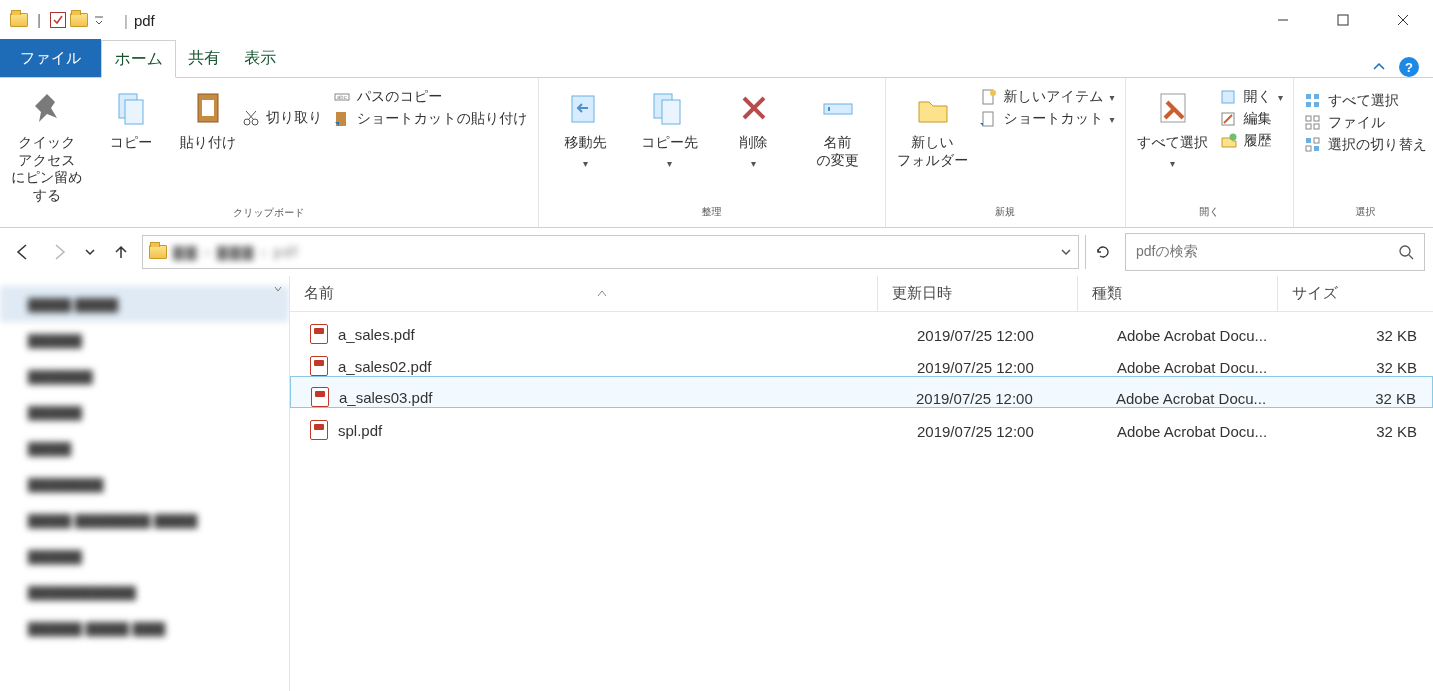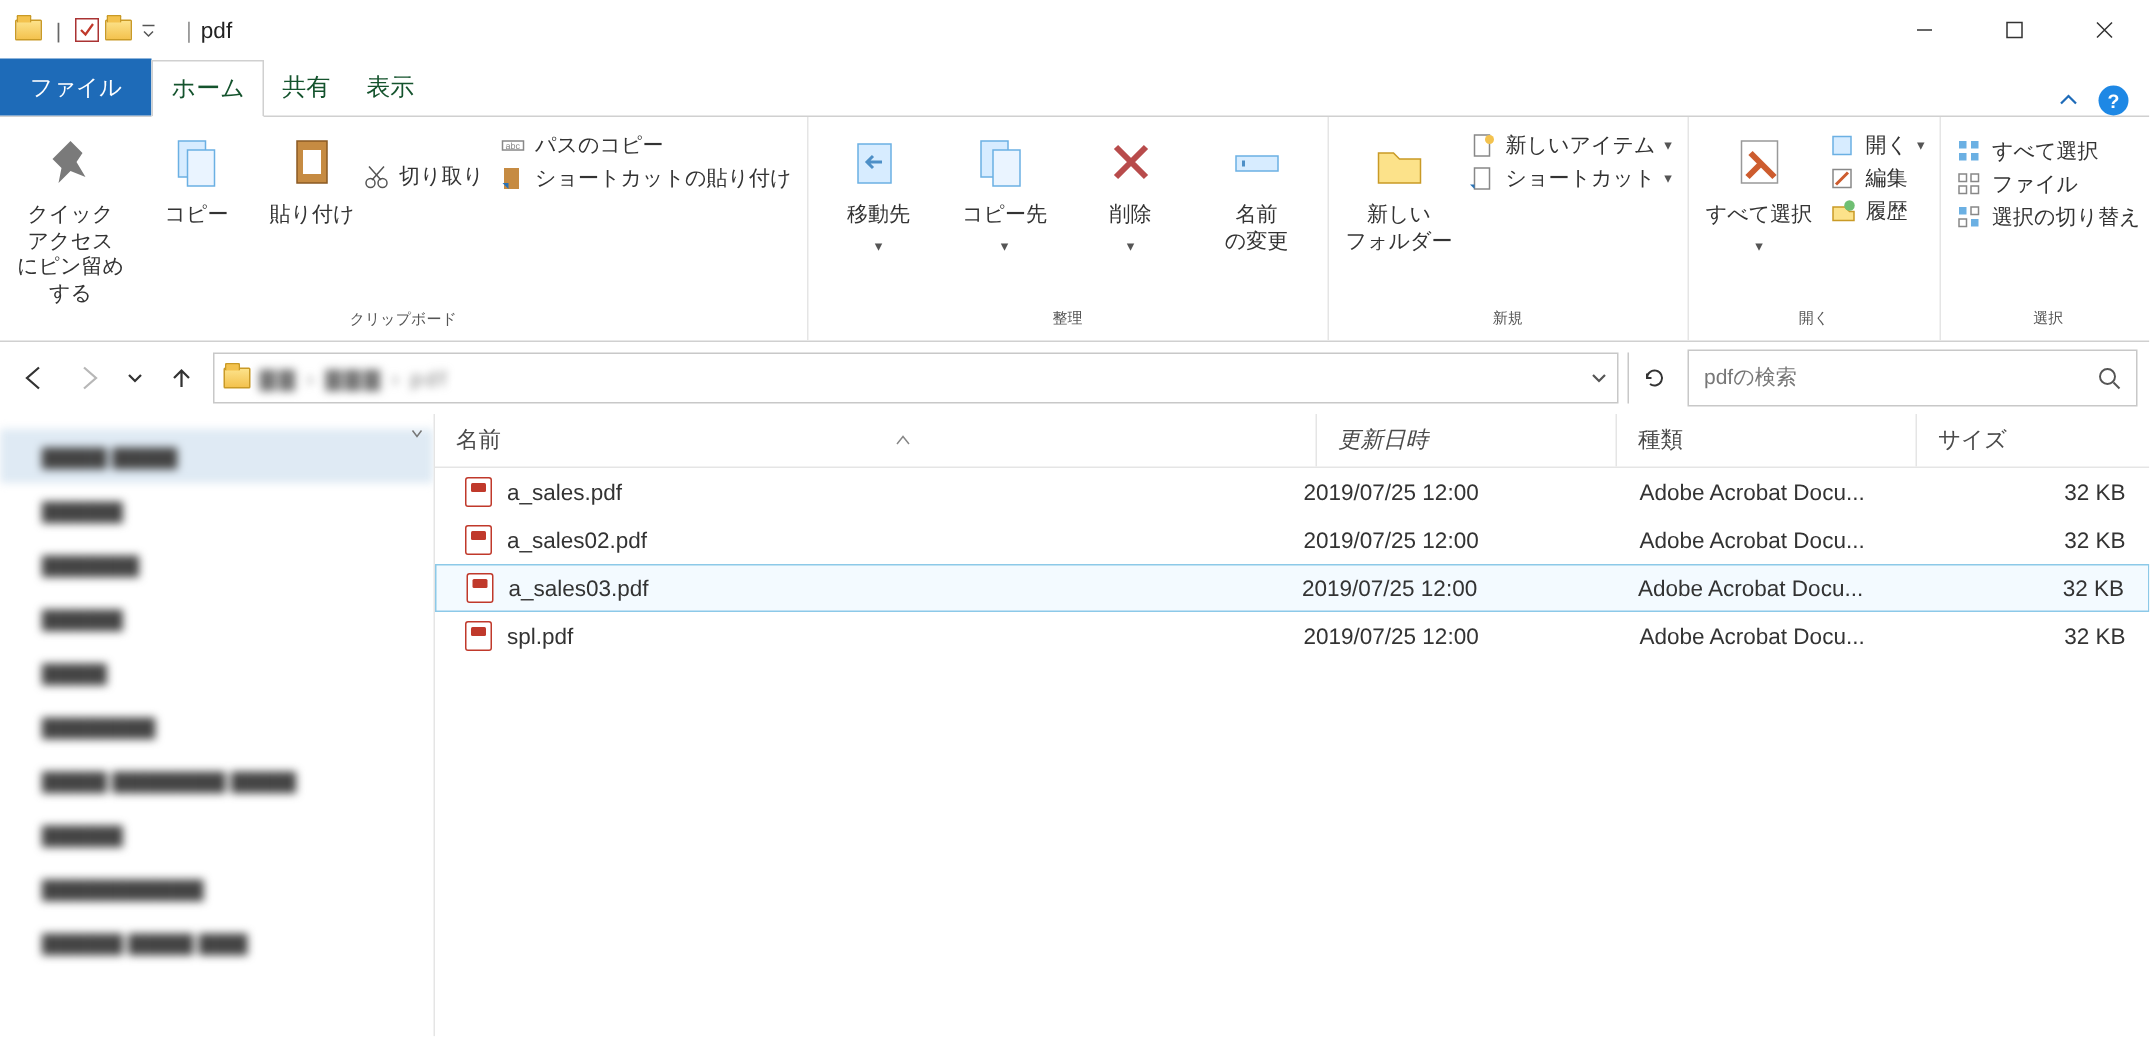--- a/index.html
+++ b/index.html
@@ -53,27 +53,27 @@
   .body { display:flex; height: calc(691px - 40px - 38px - 150px - 48px); }
   .sidebar { width:290px; border-right:1px solid #e5e5e5; position:relative; overflow:hidden; }
   .sidebar ul { list-style:none; margin:0; padding:10px 0; position:relative; }
   .sidebar li { height:36px; display:flex; align-items:center; padding-left:28px; color:#444; filter: blur(3px); }
 
   .main { flex:1; display:flex; flex-direction:column; }
   .columns { display:flex; align-items:center; height:36px; border-bottom:1px solid #e5e5e5; color:#4a4a4a; font-size:15px; }
   .columns .col { padding:0 14px; display:flex; align-items:center; gap:6px; height:100%; }
   .columns .col + .col { border-left:1px solid #e5e5e5; }
   .col-name { flex:1 1 440px; justify-content:flex-start; }
-  .col-date { width:200px;font-style:italic; }
+  .col-date { width:200px; }
   .col-kind { width:200px; }
   .col-size { width:156px; justify-content:flex-start; }
   .sort-ind { flex:1; display:flex; justify-content:center; }
 
   .rows { }
-  .filerow { display:flex; align-items:center; height:32px; font-size:15px;gap:24px; }
+  .filerow { display:flex; align-items:flex-end; height:32px; font-size:15px; }
   .filerow .fname { flex:1 1 440px; padding-left:20px; display:flex; align-items:center; gap:10px; }
   .filerow .fdate { width:200px; padding-left:14px; }
   .filerow .fkind { width:200px; padding-left:14px; white-space:nowrap; overflow:hidden; text-overflow:ellipsis; }
   .filerow .fsize { width:130px; padding-left:14px; text-align:right; padding-right:16px; }
   .filerow.sel { border:1px solid #8cc9e8; background:#f3faff; }
   .pdf-icon { width:18px; height:20px; position:relative; background:#fff; border:1px solid #c0392b; border-radius:2px; }
   .pdf-icon:before { content:""; position:absolute; top:3px; left:3px; width:10px; height:6px; background:#c0392b; border-radius:1px; }
 
   svg { display:block; }
   .help-circle { width:20px; height:20px; border-radius:50%; background:#1e88e5; color:#fff; display:flex; align-items:center; justify-content:center; font-size:13px; font-weight:bold; }

